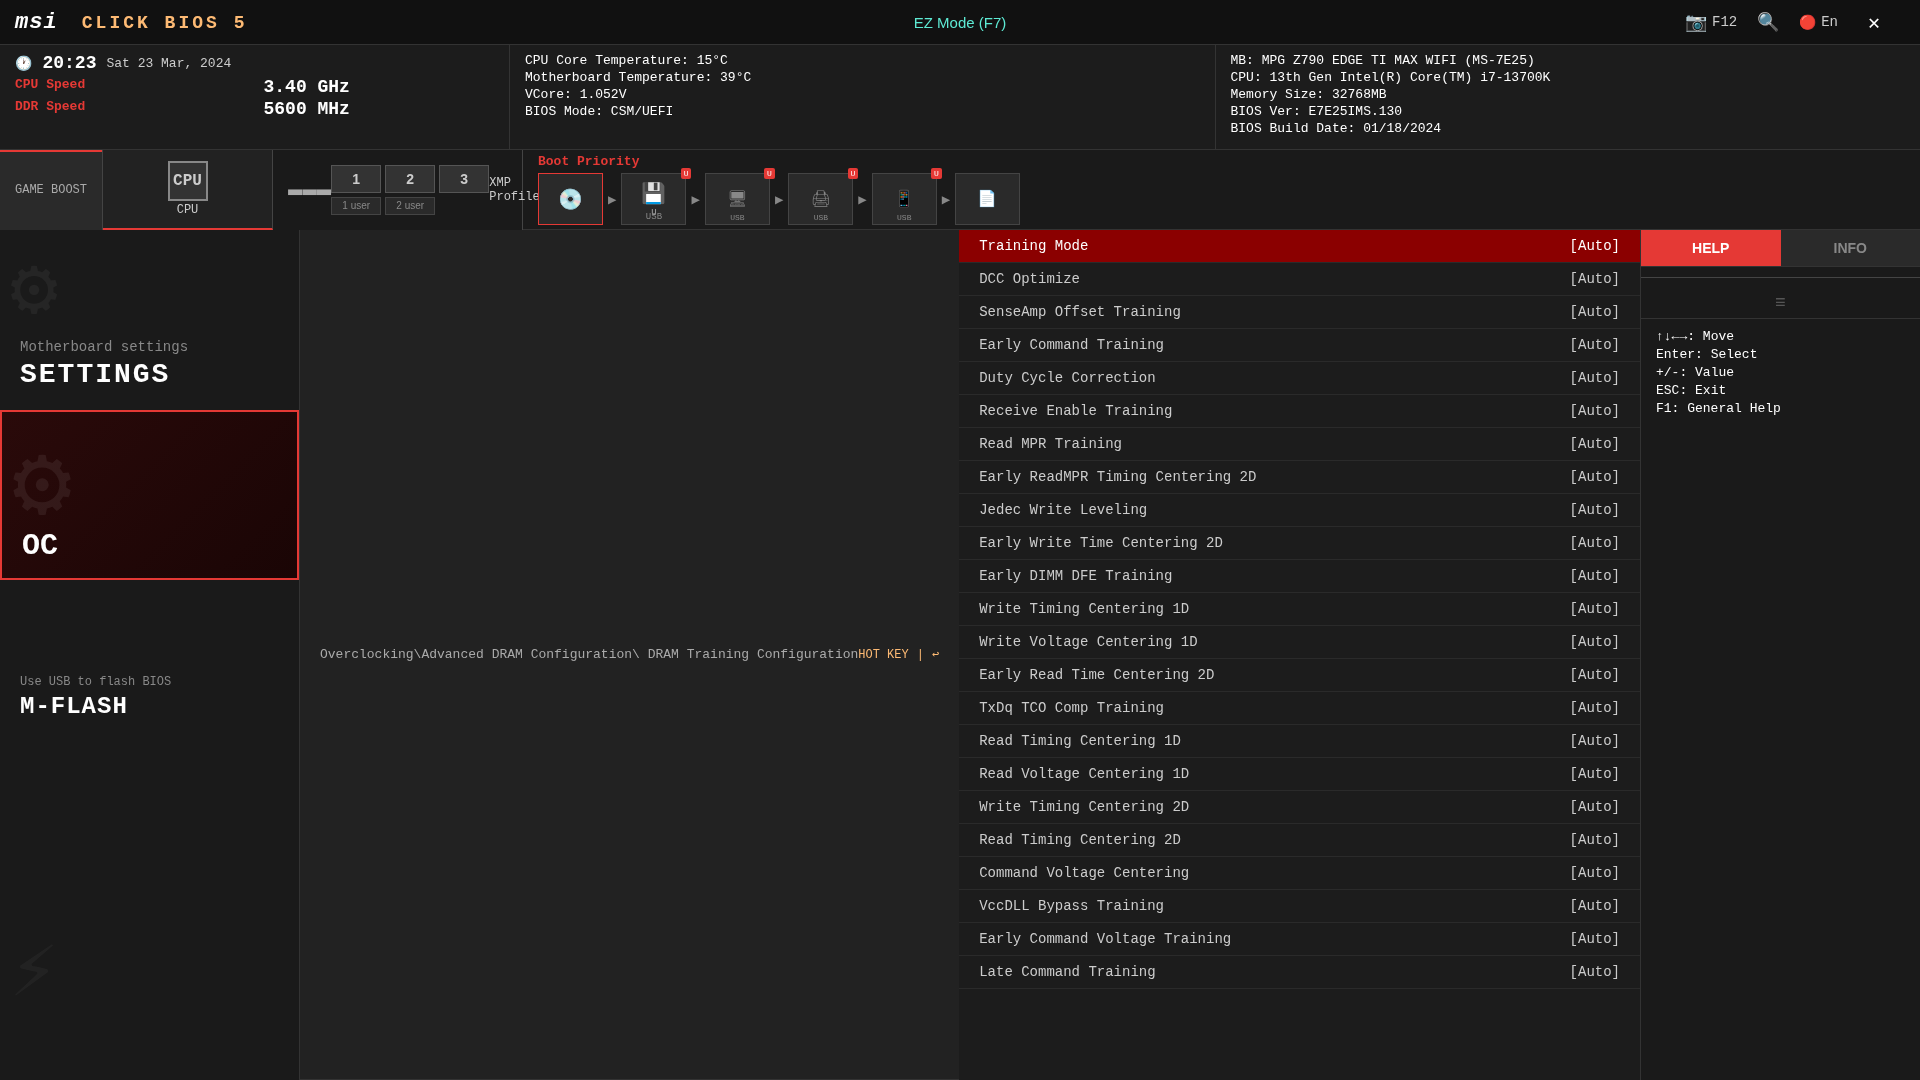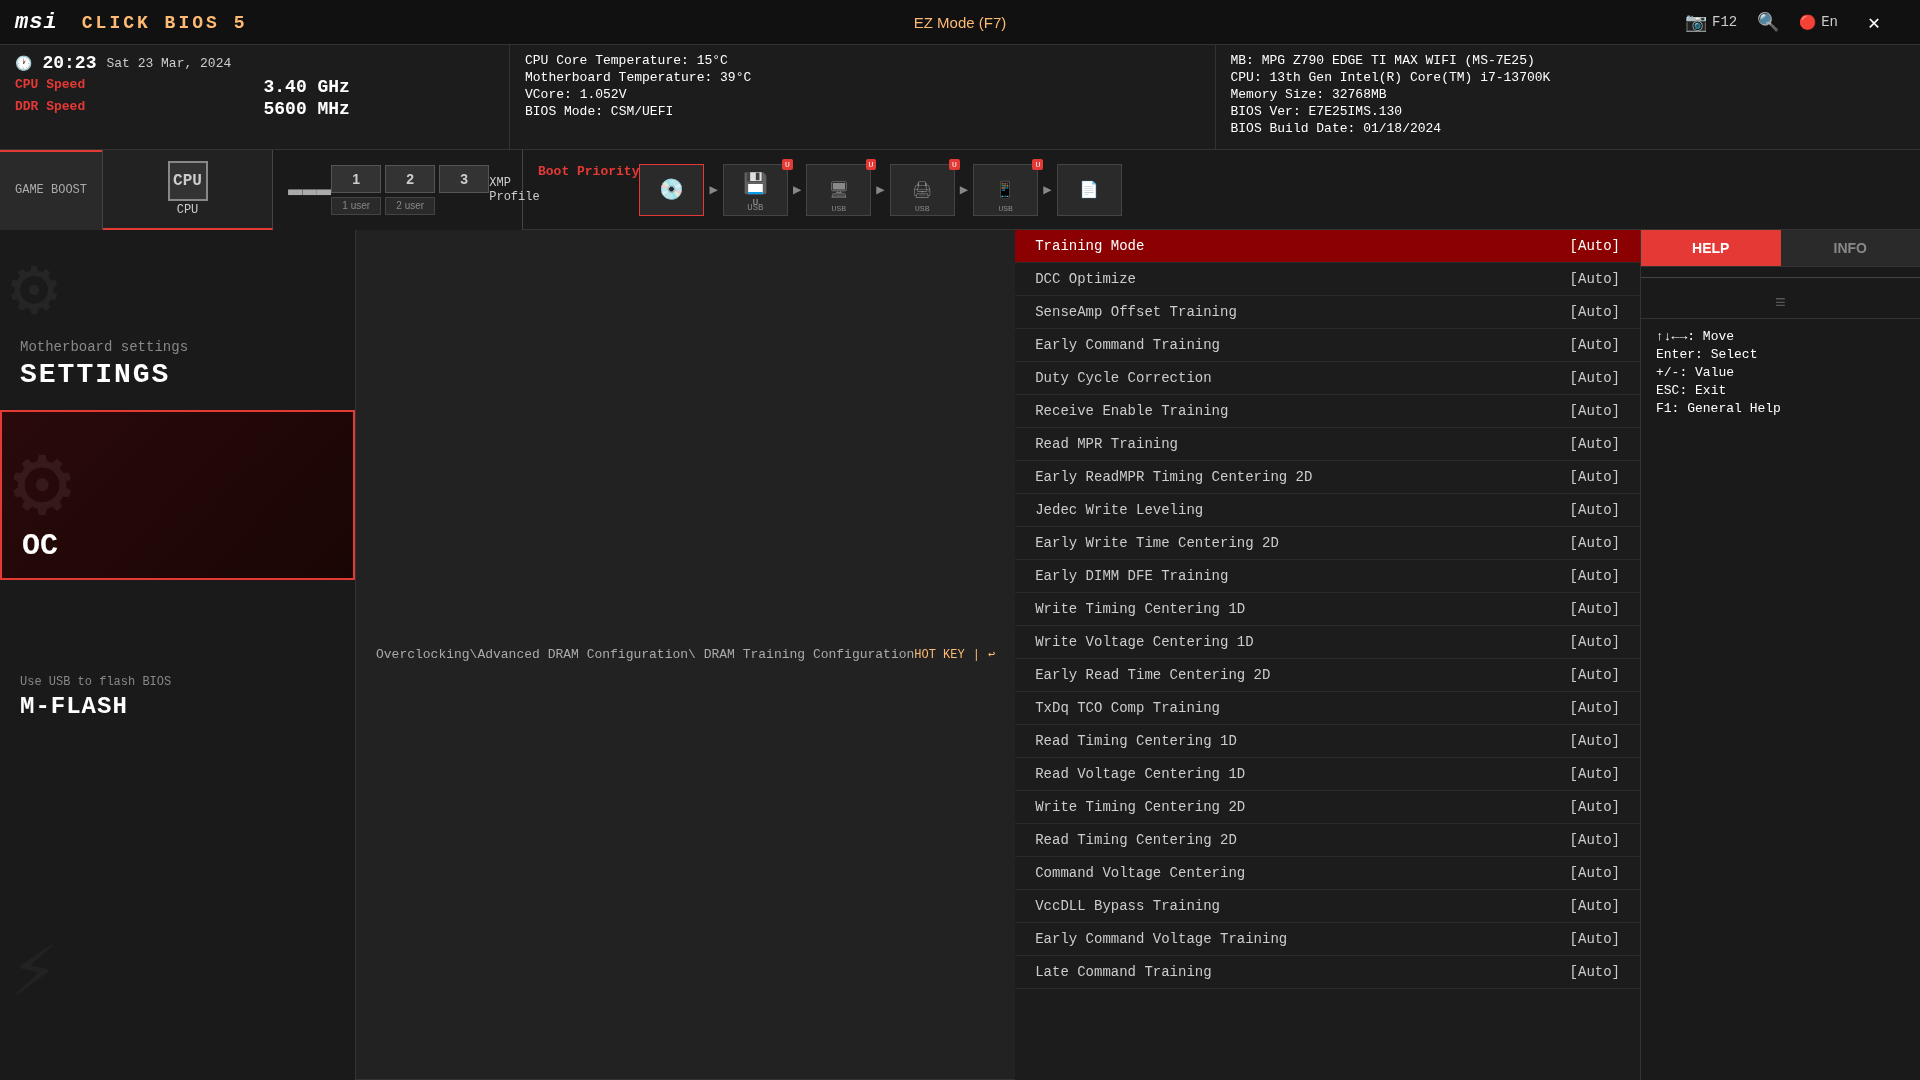--- a/index.html
+++ b/index.html
@@ -28,21 +28,21 @@
       font-size: 22px;
       font-weight: bold;
       font-style: italic;
       letter-spacing: 1px;
     }
     .logo span { color: #fdba74; font-style: normal; font-size: 18px; margin-left: 10px; letter-spacing: 3px; }
     .ez-mode-btn {
       position: absolute;
       left: 50%;
       transform: translateX(-50%);
-      color: #fdba74;
+      color: #5eead4;
       font-size: 15px;
       background: transparent;
       border: none;
       cursor: pointer;
     }
     .top-right-icons {
       position: absolute;
       right: 40px;
       display: flex;
       align-items: center;
@@ -200,21 +200,21 @@
       font-size: 10px;
       cursor: pointer;
       display: flex; align-items: center; justify-content: center;
     }
 
     
     .boot-priority-section {
       flex: 1;
       padding: 5px 15px;
       display: flex;
-      flex-direction: row;
+      flex-direction: column;
     }
     .boot-priority-label {
       color: #e53935;
       font-size: 13px;
       font-weight: bold;
       margin-bottom: 4px;
     }
     .boot-devices {
       display: flex;
       align-items: center;
@@ -245,21 +245,21 @@
     .boot-arrow { color: #888; font-size: 14px; }
 
     
     .main-layout {
       display: flex;
       height: calc(1080px - 45px - 105px - 80px);
     }
 
     
     .sidebar {
-      width: 356px;
+      width: 300px;
       background: #1a1a1a;
       border-right: 1px solid #333;
       position: relative;
     }
     .sidebar-settings {
       padding: 20px 20px;
       height: 180px;
       display: flex;
       flex-direction: column;
       justify-content: flex-end;

